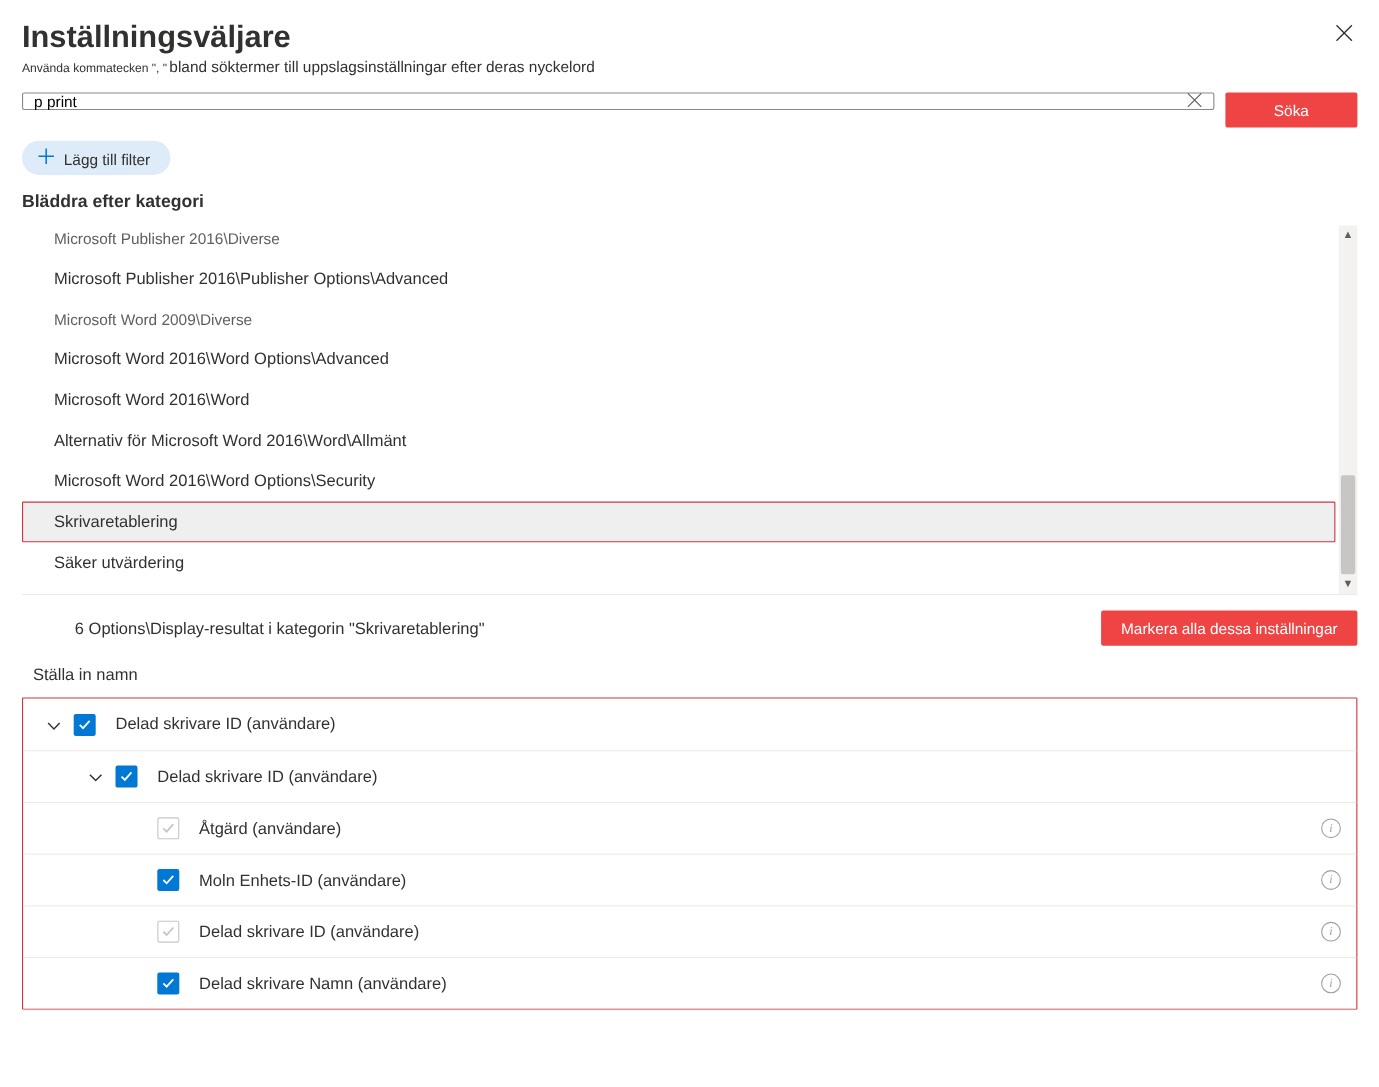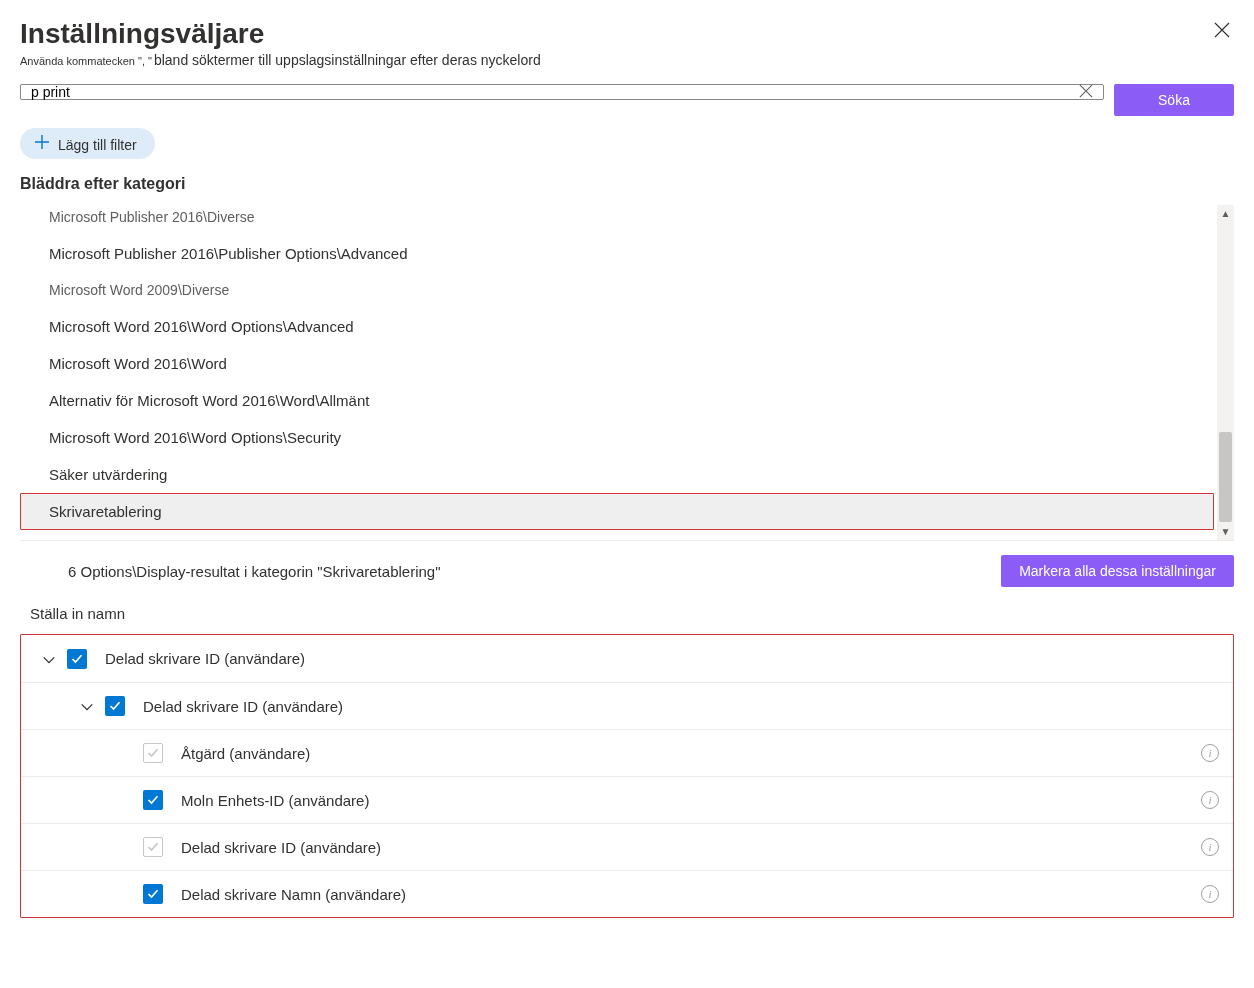--- a/index.html
+++ b/index.html
@@ -23,21 +23,21 @@
     flex: 1; display: flex; align-items: center;
     border: 1px solid #8a8886; border-radius: 2px;
     padding: 0 8px; height: 16px;
   }
   .search-box input {
     flex: 1; border: none; outline: none; font-size: 14px;
     font-family: inherit; background: transparent;
   }
   .clear-btn { cursor: pointer; color: #605e5c; padding: 2px; }
   .btn-primary {
-    background: #8b5cf6; color: #fff; border: none;
+    background: #ef4444; color: #fff; border: none;
     height: 32px; min-width: 120px; font-size: 14px;
     cursor: pointer; border-radius: 2px; font-family: inherit;
   }
 
   .pill {
     display: inline-flex; align-items: flex-end; gap: 8px;
     background: #deecf9; color: #323130;
     border-radius: 18px; padding: 6px 18px 6px 14px;
     cursor: pointer; margin-bottom: 16px;
   }
@@ -154,22 +154,22 @@
 
   <div class="cat-panel">
     <div class="cat-list" id="cat-list">
         <div class="cat-item muted">Microsoft Publisher 2016\Diverse</div>
         <div class="cat-item">Microsoft Publisher 2016\Publisher Options\Advanced</div>
         <div class="cat-item muted">Microsoft Word 2009\Diverse</div>
         <div class="cat-item">Microsoft Word 2016\Word Options\Advanced</div>
         <div class="cat-item">Microsoft Word 2016\Word</div>
         <div class="cat-item">Alternativ för Microsoft Word 2016\Word\Allmänt</div>
         <div class="cat-item">Microsoft Word 2016\Word Options\Security</div>
+        <div class="cat-item selected">Skrivaretablering</div>
         <div class="cat-item">Säker utvärdering</div>
-        <div class="cat-item selected">Skrivaretablering</div>
       </div>
     <div class="scroll-track">
       <div class="scroll-arrow up">▲</div>
       <div class="scroll-thumb"></div>
       <div class="scroll-arrow dn">▼</div>
     </div>
   </div>
 
   <div class="results-bar">
     <div class="results-text">6 Options\Display-resultat i kategorin "Skrivaretablering"</div>

